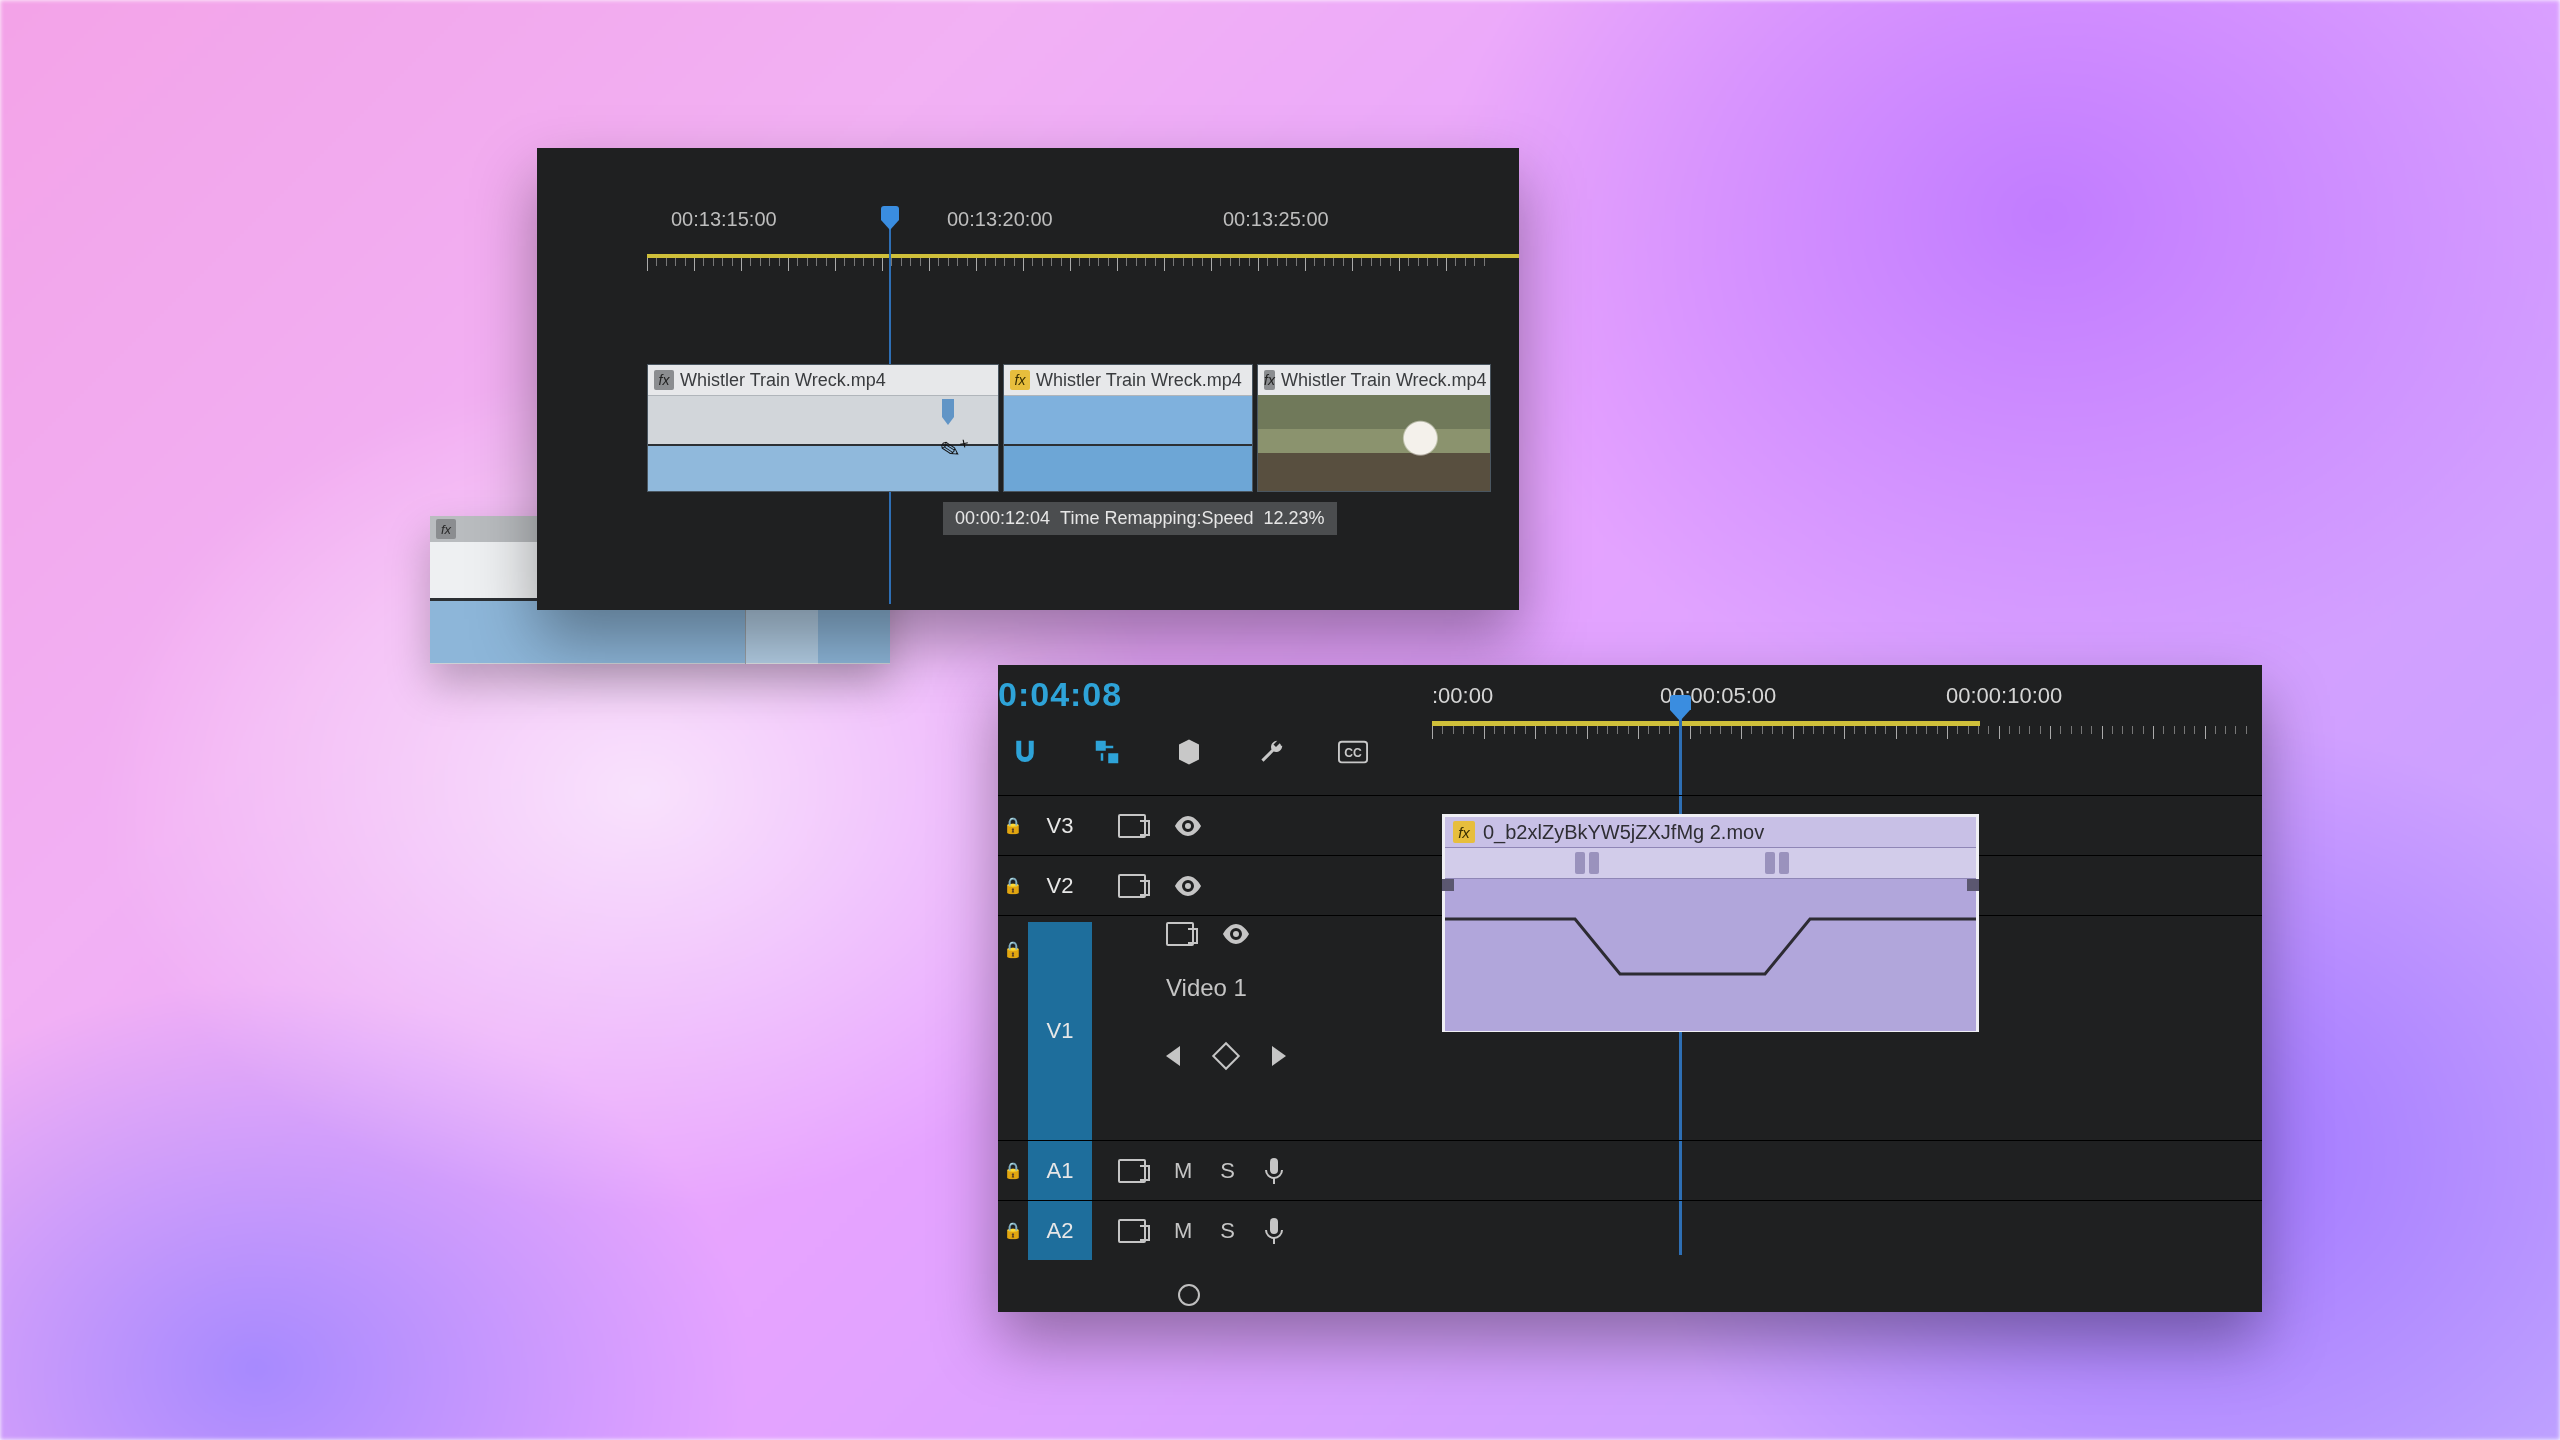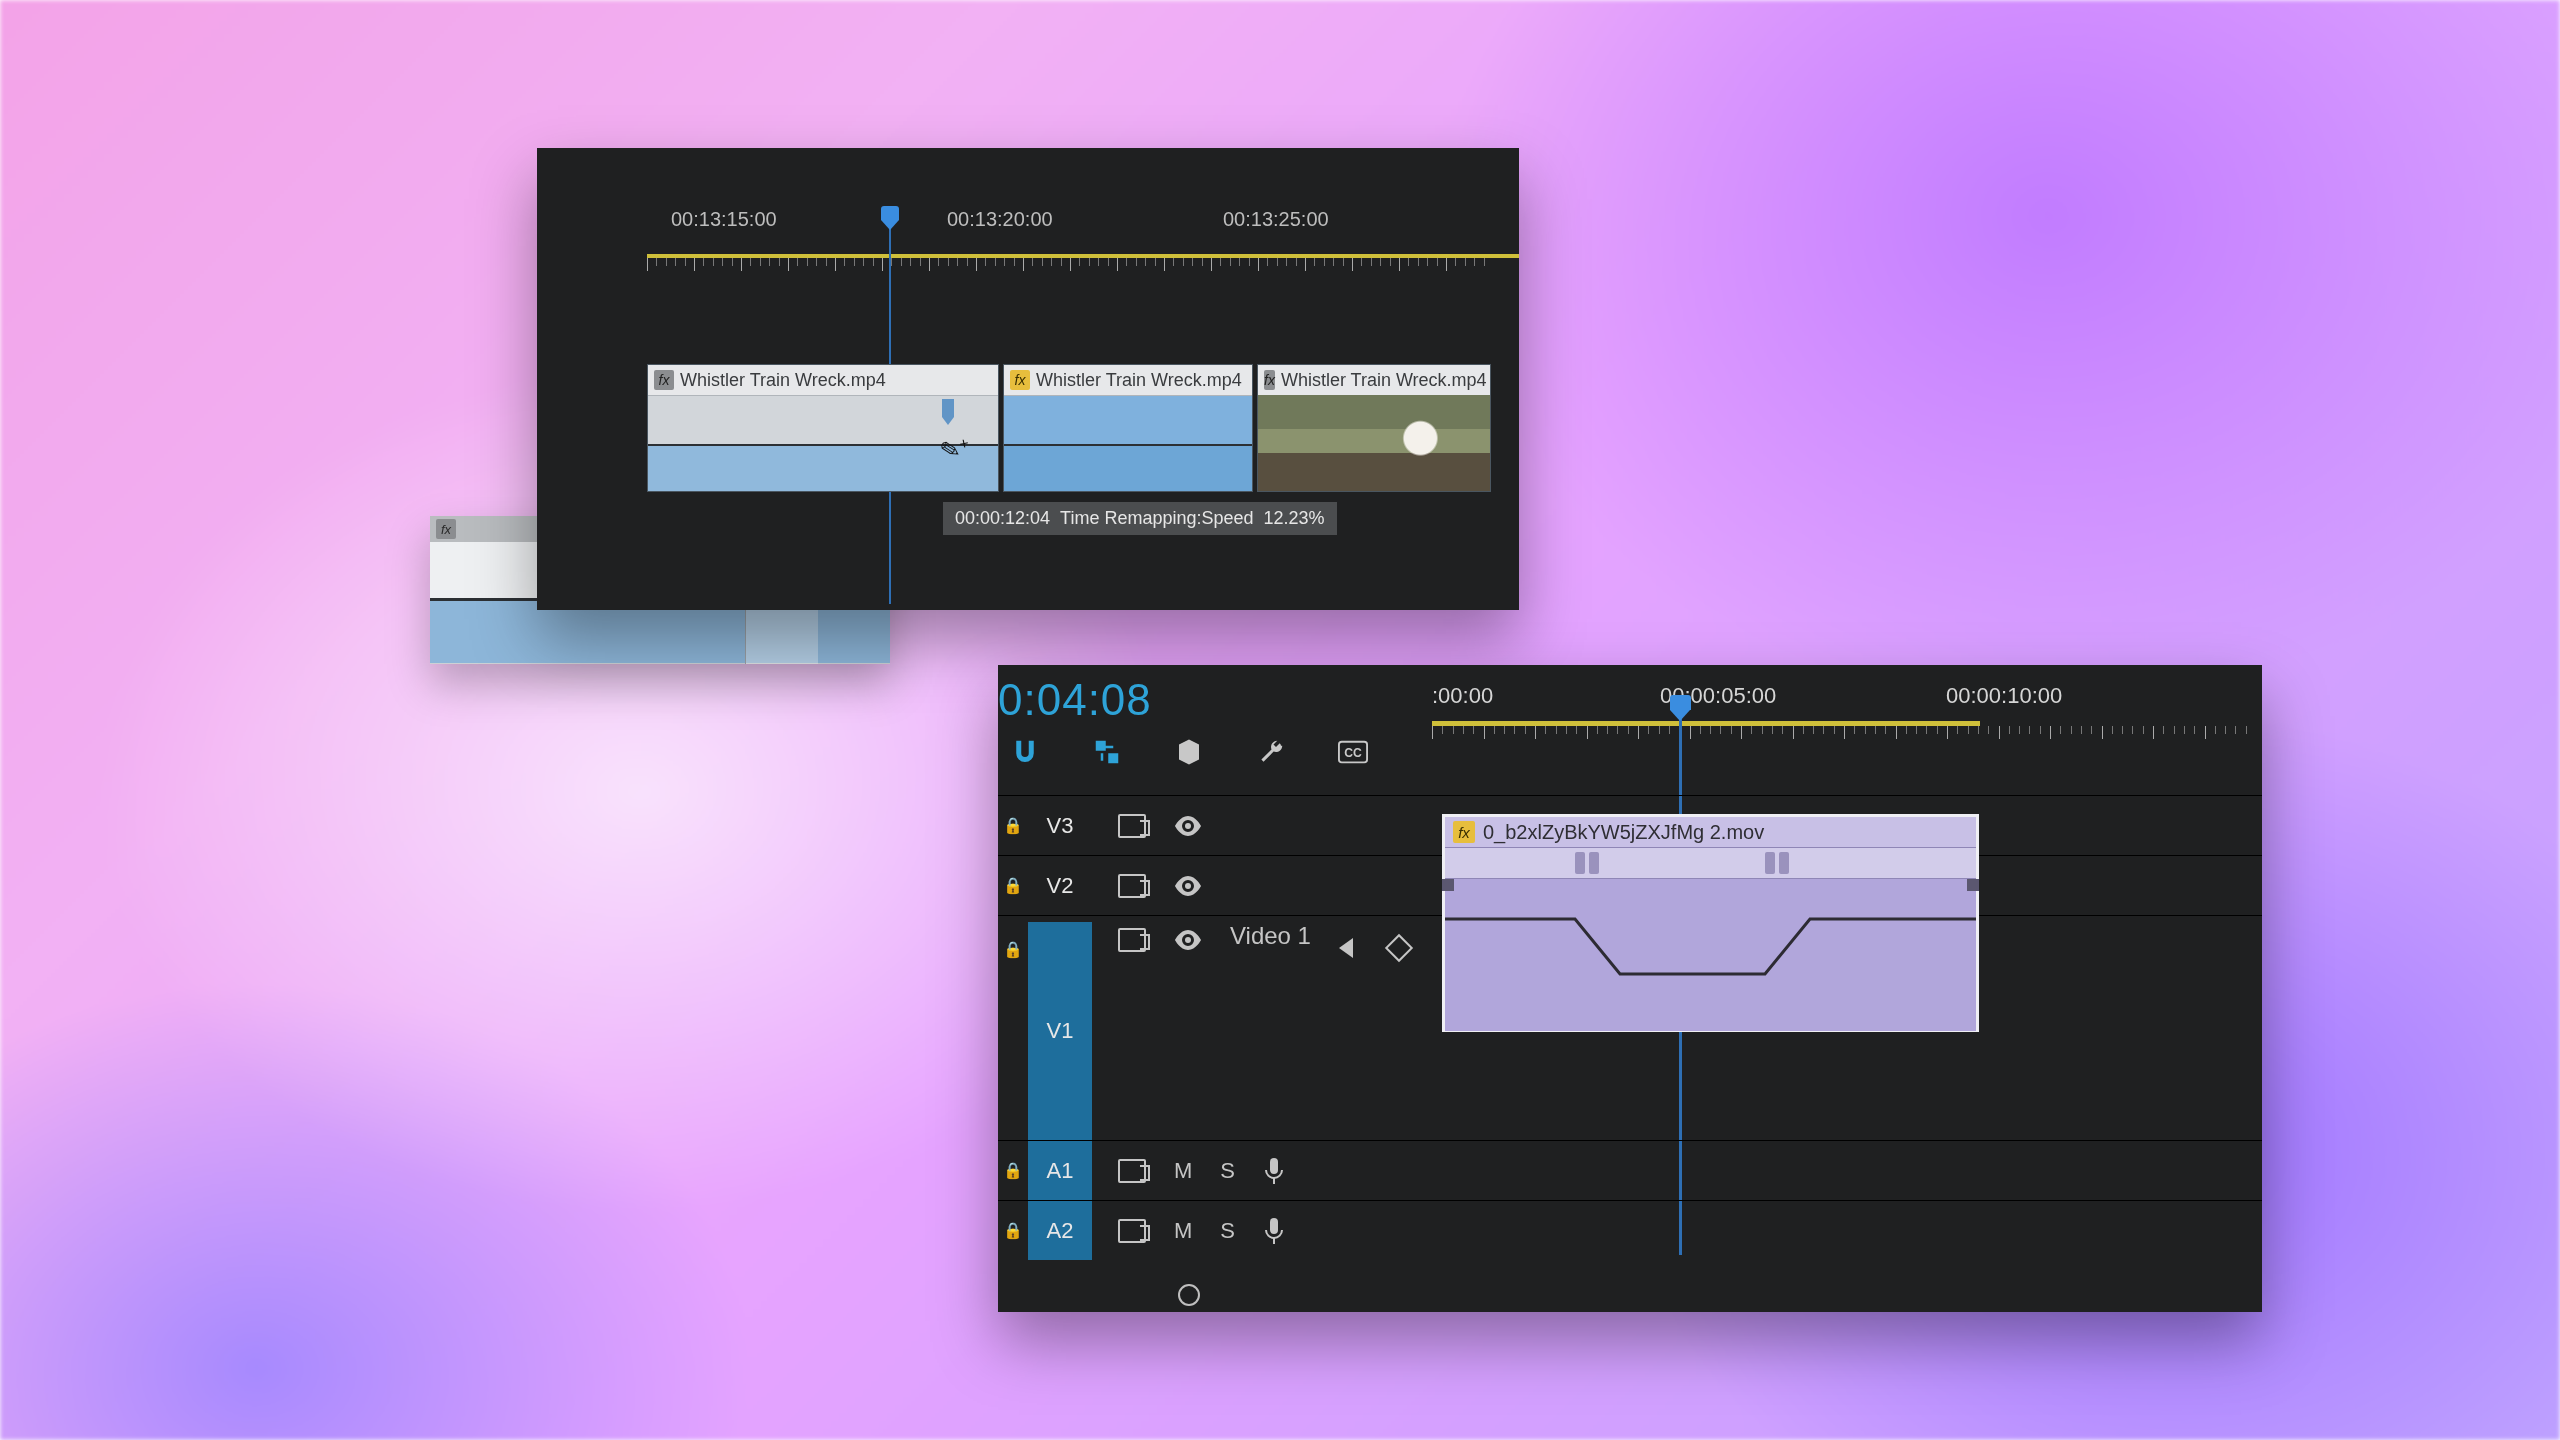--- a/index.html
+++ b/index.html
@@ -51,21 +51,21 @@
   #frag{position:absolute;left:430px;top:516px;width:460px;height:148px;background:#cdd1d5;box-shadow:0 20px 40px rgba(0,0,0,.25);}
   #frag .h{height:26px;background:#b9bcbf;display:flex;align-items:center;padding-left:6px;}
   #frag .fx{width:20px;height:20px;background:#8b8d90;color:#2a2a2a;font-style:italic;font-size:13px;display:flex;align-items:center;justify-content:center;border-radius:2px;}
   #frag .u{height:56px;background:#eef0f2;border-bottom:3px solid #2c3034;}
   #frag .l{height:62px;background:#8db6d9;}
   #frag .split{position:absolute;right:72px;top:0;bottom:0;width:72px;background:rgba(255,255,255,.35);border-left:1px solid #9aa0a6;}
   #frag .kH{position:absolute;right:66px;top:16px;width:14px;height:14px;background:#97999c;transform:rotate(45deg);}
 
   
   #panelB{left:998px;top:665px;width:1236px;height:647px;}
-  #tc{position:absolute;left:0;top:10px;font-size:44px;font-weight:400;color:#2ea3d8;letter-spacing:1px;}
+  #tc{position:absolute;left:0;top:10px;font-size:34px;font-weight:700;color:#2ea3d8;letter-spacing:1px;}
   .btnRow{position:absolute;left:10px;top:70px;display:flex;gap:48px;align-items:center;}
   .ibtn{width:34px;height:34px;display:flex;align-items:center;justify-content:center;color:#c8c8c8;}
   .ibtn.active{color:#2ea3d8;}
   .ibtn svg{width:30px;height:30px;fill:currentColor;}
 
   .rulerBwrap{position:absolute;left:434px;right:0;top:18px;height:56px;}
   .tickLabelB{position:absolute;top:0;font-size:22px;color:#d6d6d6;}
   .rulerLineB{position:absolute;left:0;top:38px;height:5px;background:#cfbf3a;}
   .tickRowB{position:absolute;left:0;right:0;top:43px;height:16px;}
   .playheadB{position:absolute;left:681px;top:30px;width:3px;height:560px;background:#2e6fb5;}
@@ -76,21 +76,21 @@
   .trk{display:flex;align-items:center;height:59px;border-top:1px solid #000;}
   .trk.expanded{height:218px;align-items:flex-start;padding-top:6px;}
   .lockCol{width:30px;display:flex;justify-content:center;color:#9c9c9c;}
   .idCol{width:64px;height:59px;display:flex;align-items:center;justify-content:center;font-size:22px;color:#e7e7e7;}
   .idCol.target{background:#1e6e9c;height:100%;}
   .ctrlCol{display:flex;gap:28px;align-items:center;padding-left:26px;color:#c5c5c5;}
   .ctrlCol .sq{width:24px;height:20px;border:2px solid #c5c5c5;border-radius:2px;position:relative;}
   .ctrlCol .sq::after{content:"";position:absolute;right:-6px;top:4px;width:8px;height:12px;border:2px solid #c5c5c5;border-left:none;}
   .ctrlCol .txt{font-size:22px;}
   .expanded .idCol{height:218px;}
-  .expanded .expBody{display:flex;gap:28px;padding-left:26px;}
+  .expanded .expBody{display:flex;flex-direction:column;gap:28px;padding-left:26px;margin-left:48px;}
   .kfnav{display:flex;gap:36px;align-items:center;margin-top:16px;}
   .kfnav .tri{width:0;height:0;border-top:10px solid transparent;border-bottom:10px solid transparent;}
   .kfnav .tri.l{border-right:14px solid #c5c5c5;}
   .kfnav .tri.r{border-left:14px solid #c5c5c5;}
   .kfnav .dia{width:16px;height:16px;border:2px solid #c5c5c5;transform:rotate(45deg);}
 
   .clipB{position:absolute;left:444px;top:149px;width:537px;height:218px;background:#b1a6db;border:3px solid #efeff4;box-sizing:border-box;}
   .clipB .head{height:30px;background:#c8c0e6;border-bottom:1px solid #8f86b6;display:flex;align-items:center;gap:8px;padding:0 8px;font-size:20px;color:#2f2e34;white-space:nowrap;}
   .clipB .head .fx{width:22px;height:22px;background:#e7be3d;color:#3a2f00;font-style:italic;font-size:15px;display:flex;align-items:center;justify-content:center;border-radius:2px;}
   .clipB .kfbar{height:30px;background:#d2ccea;position:relative;border-bottom:1px solid #8f86b6;}

